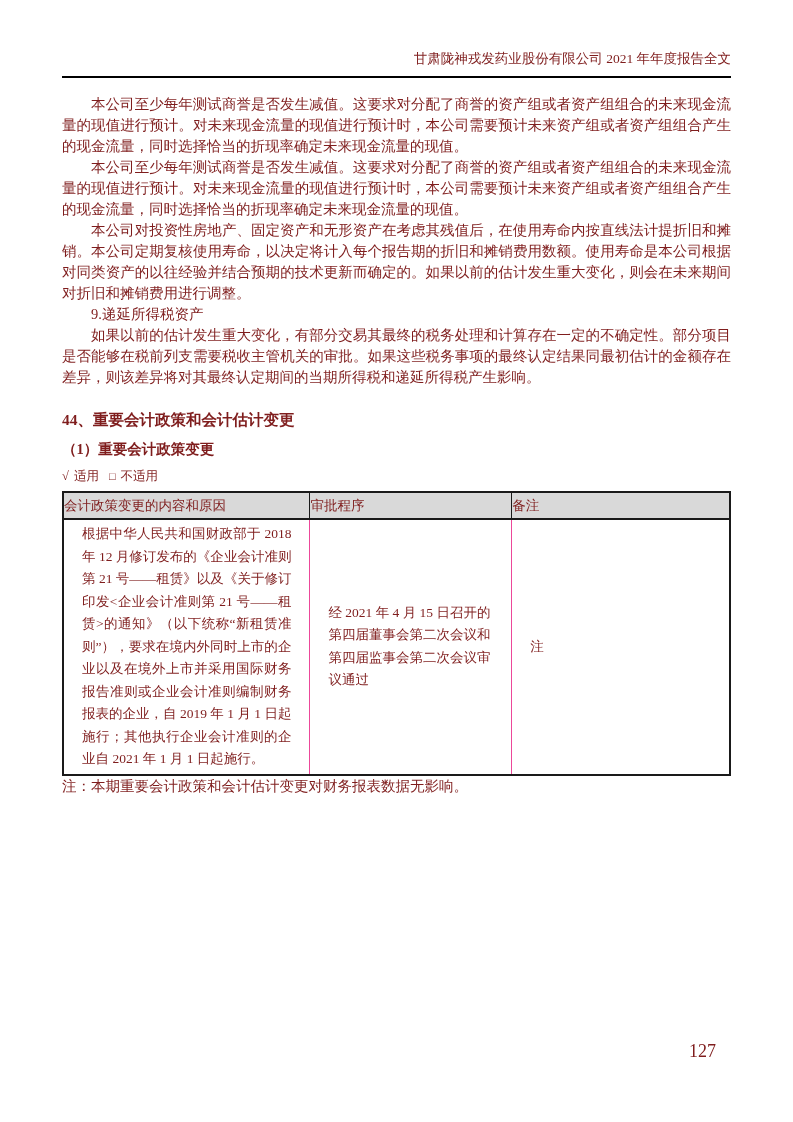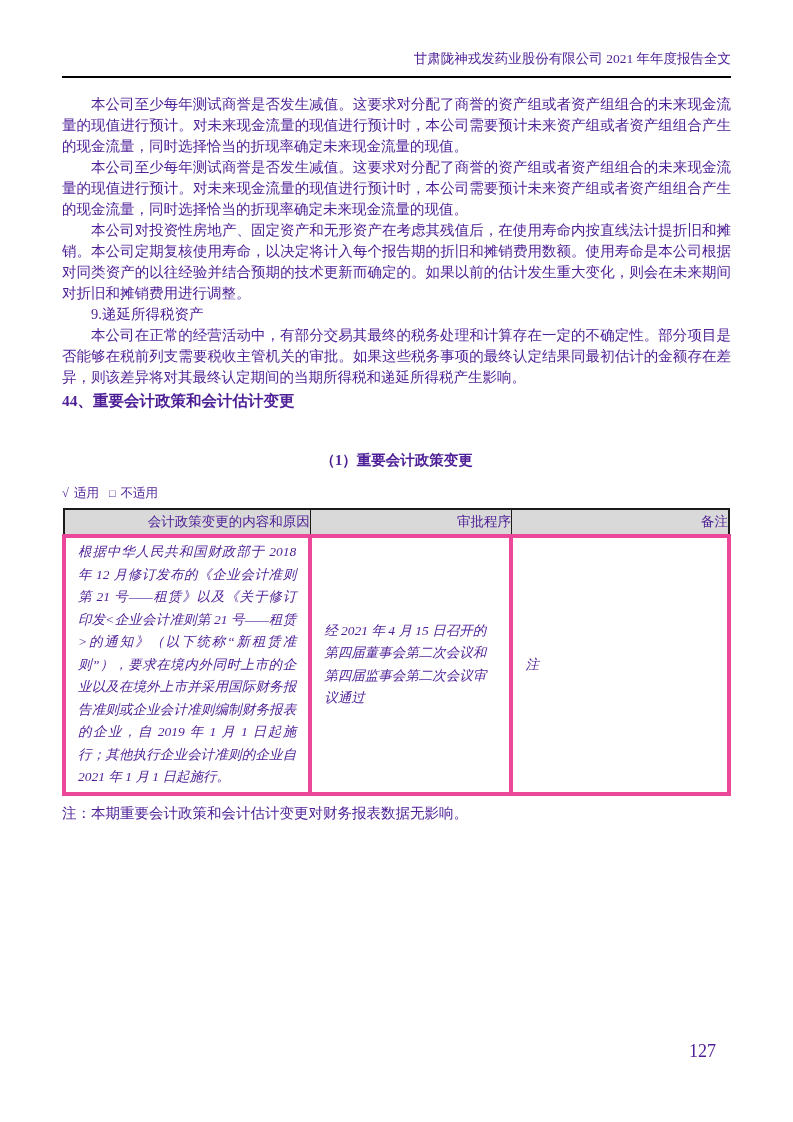--- a/index.html
+++ b/index.html
@@ -3,21 +3,21 @@
 <meta charset="utf-8">
 <style>
   * { margin: 0; padding: 0; box-sizing: border-box; }
   html, body { background: #ffffff; }
   .page {
     position: relative;
     width: 793px;
     height: 1122px;
     margin: 0 auto;
     background: #ffffff;
-    color: #4c1d95;
+    color: #7f1d1d;
     font-family: "Liberation Serif", "DejaVu Serif", serif;
     overflow: hidden;
   }
   .margins {
     position: absolute;
     left: 62px;
     right: 62px;
     top: 50px;
   }
   .report-header {
@@ -30,70 +30,67 @@
   }
   .body-text { margin-top: 16px; }
   .para {
     font-size: 14.5px;
     line-height: 21px;
     text-align: justify;
     text-indent: 2em;
     word-break: break-all;
   }
   .section-heading {
-    margin-top: 2px;
+    margin-top: 21px;
     font-size: 15.5px;
     line-height: 22px;
     font-weight: bold;
   }
   .subsection-heading {
-    margin-top: 38px;
+    margin-top: 8px;
     font-size: 14.5px;
     line-height: 21px;
     font-weight: bold;
-    text-align: center;
   }
   .applicability {
-    margin-top: 14px;
+    margin-top: 8px;
     font-size: 12.5px;
     line-height: 17px;
   }
   .applicability .mark { margin-right: 5px; }
   .applicability .box { font-size: 11px; margin: 0 5px 0 10px; }
   table.policy-table {
     margin-top: 6px;
     width: 100%;
     border-collapse: collapse;
     border: 2px solid #1a1a1a;
     table-layout: fixed;
   }
   table.policy-table th {
     background: #d9d9d9;
     font-weight: normal;
     font-size: 13.5px;
     height: 27px;
     border: 1px solid #1a1a1a;
     border-bottom: 2px solid #1a1a1a;
-    text-align: right;
+    text-align: left;
     vertical-align: middle;
   }
   table.policy-table td {
-    border: 4px solid #ec4899;
+    border: 1px solid #ec4899;
     font-size: 13.5px;
     line-height: 22.5px;
     vertical-align: middle;
-    padding: 3px 12px;
+    padding: 3px 18px;
     word-break: break-all;
-    font-style: italic;
   }
   td.cell-content { text-align: justify; }
   td.cell-approval { text-align: left; margin-top: 36px; }
   td.cell-remark { text-align: left; padding-left: 4px; }
   .table-note {
-    margin-top: 7px;
     font-size: 14.5px;
     line-height: 21px;
   }
   .page-number {
     position: absolute;
     top: 1041px;
     right: 77px;
     font-size: 18px;
     font-family: Liberation Serif, serif;
   }
@@ -106,21 +103,21 @@
 
     <div class="report-header">
       <span>甘肃陇神戎发药业股份有限公司 2021 年年度报告全文</span>
     </div>
 
     <div class="body-text">
       <p class="para">本公司至少每年测试商誉是否发生减值。这要求对分配了商誉的资产组或者资产组组合的未来现金流量的现值进行预计。对未来现金流量的现值进行预计时，本公司需要预计未来资产组或者资产组组合产生的现金流量，同时选择恰当的折现率确定未来现金流量的现值。</p>
       <p class="para">本公司至少每年测试商誉是否发生减值。这要求对分配了商誉的资产组或者资产组组合的未来现金流量的现值进行预计。对未来现金流量的现值进行预计时，本公司需要预计未来资产组或者资产组组合产生的现金流量，同时选择恰当的折现率确定未来现金流量的现值。</p>
       <p class="para">本公司对投资性房地产、固定资产和无形资产在考虑其残值后，在使用寿命内按直线法计提折旧和摊销。本公司定期复核使用寿命，以决定将计入每个报告期的折旧和摊销费用数额。使用寿命是本公司根据对同类资产的以往经验并结合预期的技术更新而确定的。如果以前的估计发生重大变化，则会在未来期间对折旧和摊销费用进行调整。</p>
       <p class="para">9.递延所得税资产</p>
-      <p class="para">本公司在正常的经营活动中，有部分交易其最终的税务处理和计算存在一定的不确定性。部分项目是否能够在税前列支需要税收主管机关的审批。如果这些税务事项的最终认定结果同最初估计的金额存在差异，则该差异将对其最终认定期间的当期所得税和递延所得税产生影响。</p>
+      <p class="para">如果以前的估计发生重大变化，有部分交易其最终的税务处理和计算存在一定的不确定性。部分项目是否能够在税前列支需要税收主管机关的审批。如果这些税务事项的最终认定结果同最初估计的金额存在差异，则该差异将对其最终认定期间的当期所得税和递延所得税产生影响。</p>
     </div>
 
     <div class="section-heading">44、重要会计政策和会计估计变更</div>
 
     <div class="subsection-heading">（1）重要会计政策变更</div>
 
     <div class="applicability">
       <span class="mark">√</span><span>适用</span><span class="box">□</span><span>不适用</span>
     </div>
 

